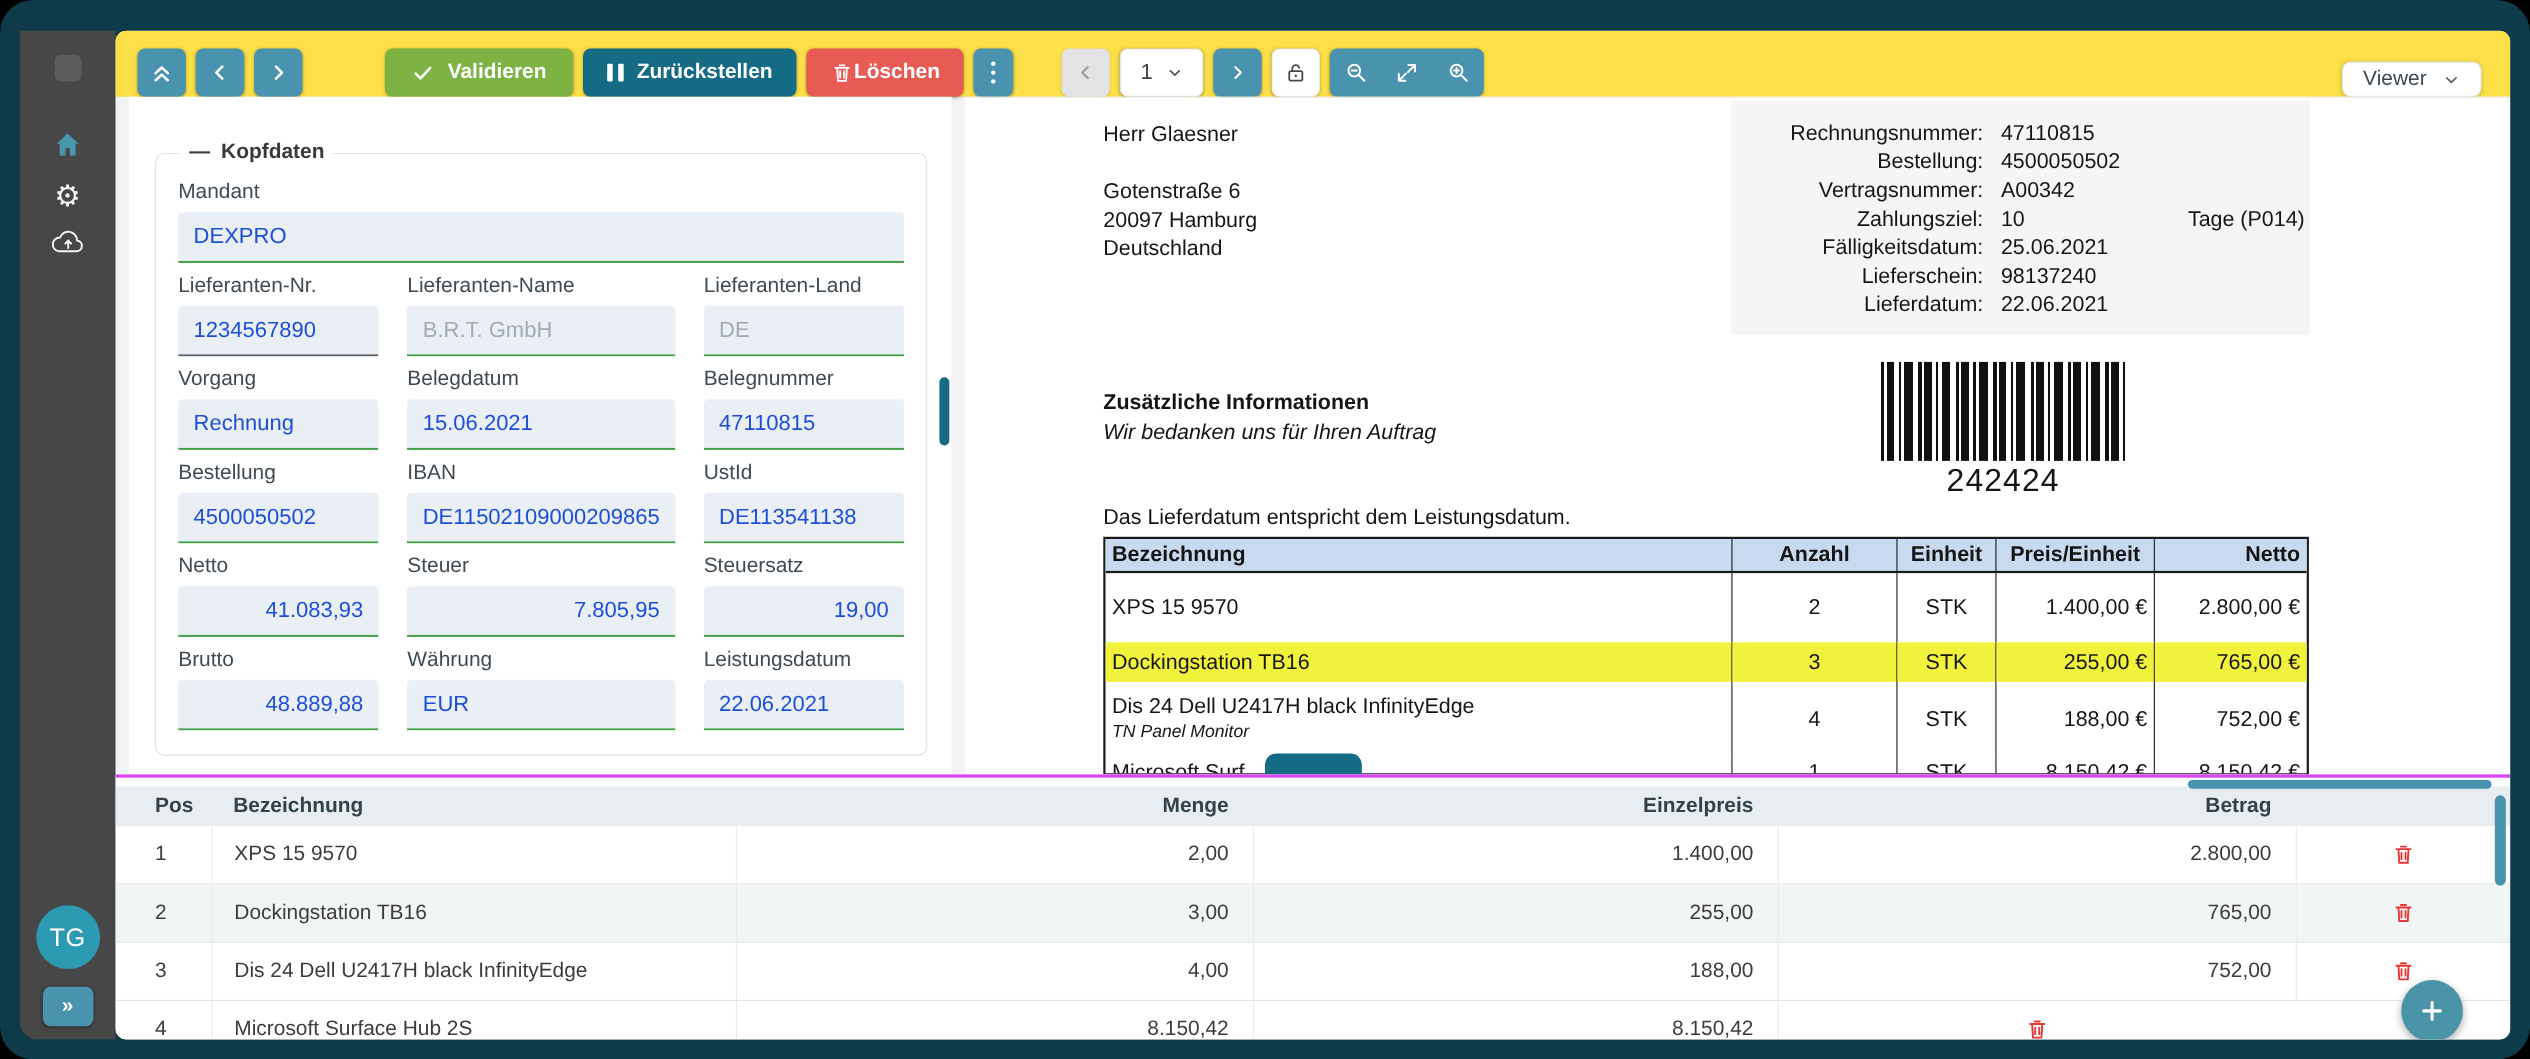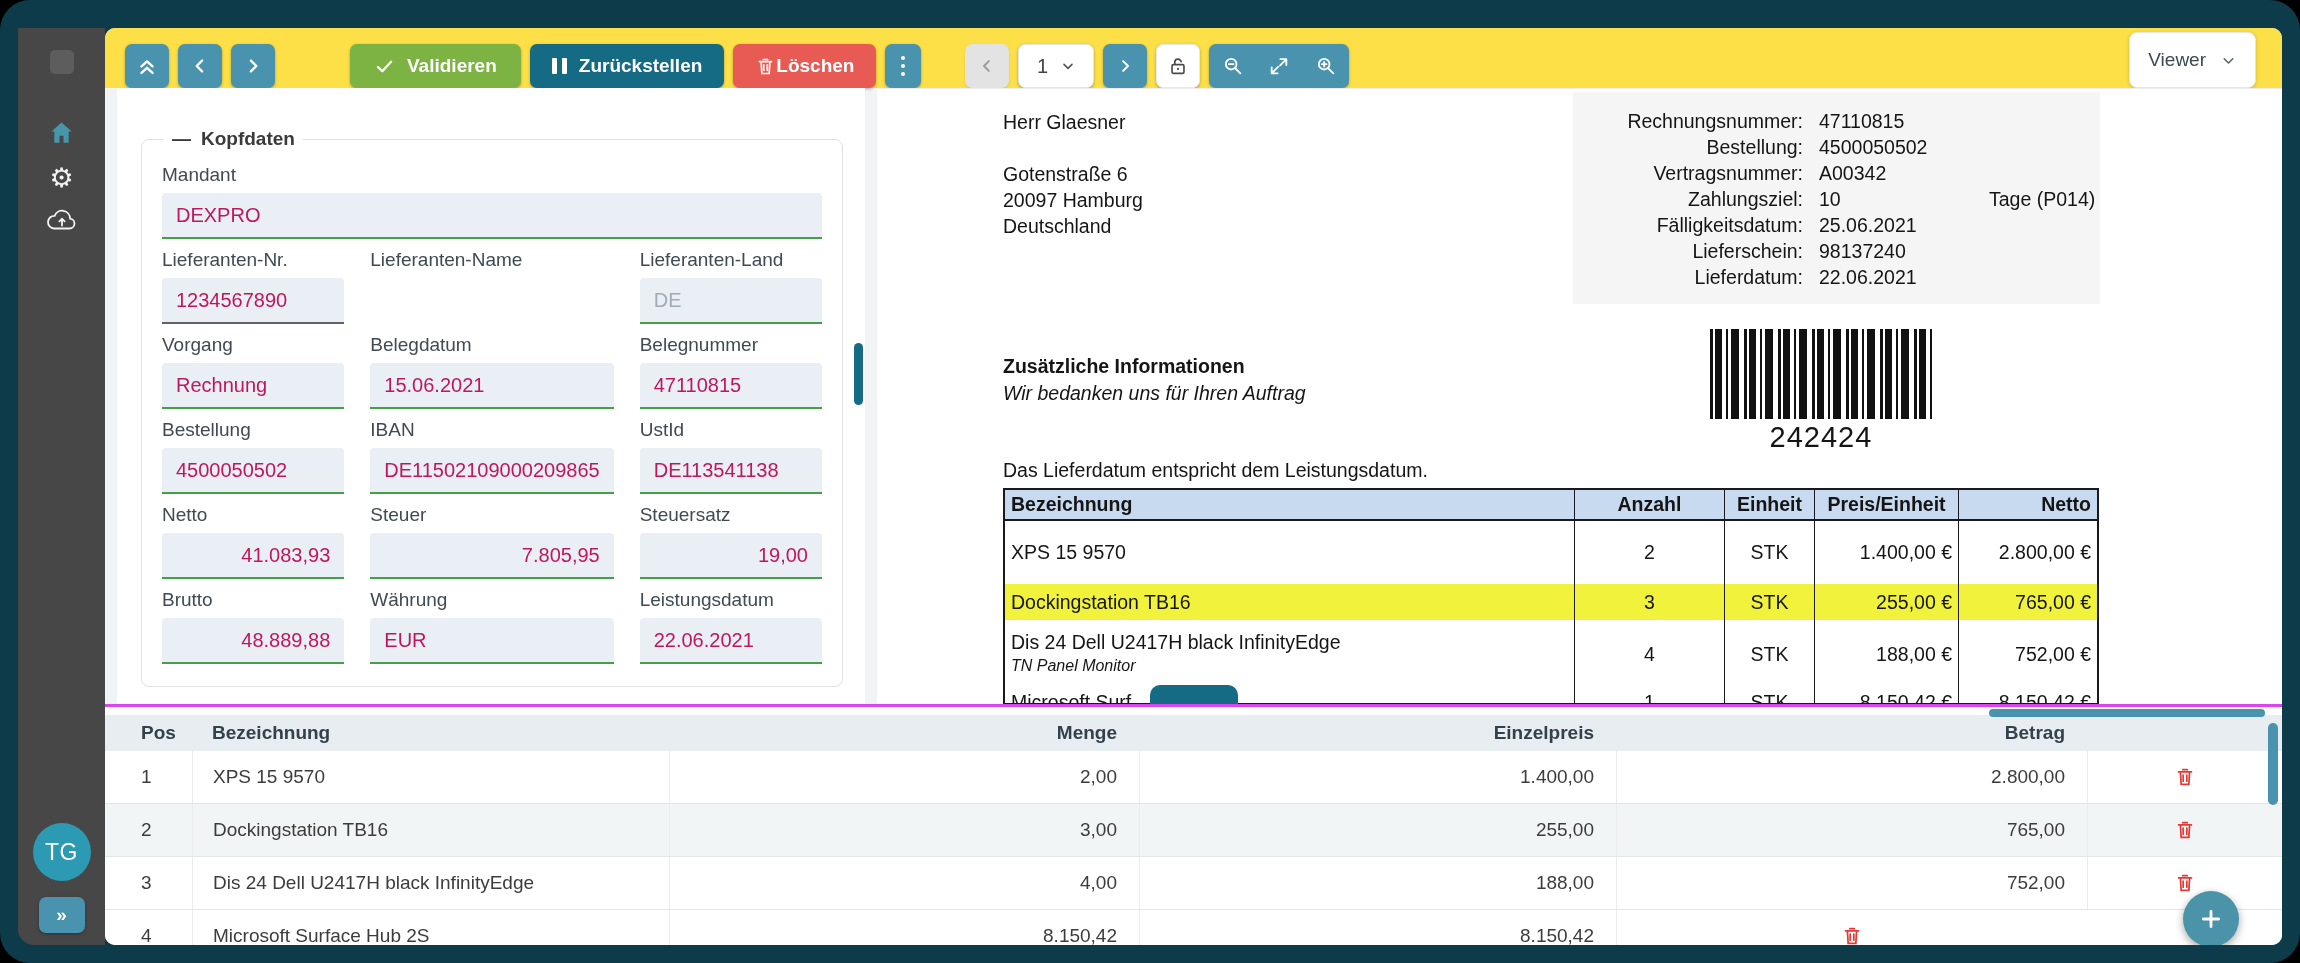--- a/index.html
+++ b/index.html
@@ -32,36 +32,36 @@
   .dot { width:4px; height:4px; border-radius:50%; background:#fff; }
   .pause-bars { display:flex; gap:5px; }
   .pause-bars i { width:5px; height:16px; background:#fff; border-radius:1px; }
 
   .viewer-toolbar { display:flex; gap:9px; margin-left:44px; align-items:flex-end; }
   .btn-disabled { background:#e3e3e3; color:#9b9b9b; box-shadow:0 1px 2px rgba(0,0,0,.15); }
   .page-select { width:76px; background:#fff; border:1px solid #e4e4e4; display:flex; gap:12px; color:#444; font-size:20px; }
   .white-btn { background:#fff; border:1px solid #e9e9e9; }
   .zoom-group { width:140px; background:#4a93ae; display:flex; justify-content:space-around; align-items:center; }
 
-  .viewer-select { margin-left:auto; margin-right:26px; height:56px; padding:0 18px; background:#fff; border:1px solid #e6e6e6; border-radius:8px; box-shadow:0 1px 4px rgba(0,0,0,.18); display:flex; align-items:center; gap:14px; color:#3c4852; font-size:19px; cursor:pointer; }
+  .viewer-select { margin-left:auto; margin-right:26px; height:32px; padding:0 18px; background:#fff; border:1px solid #e6e6e6; border-radius:8px; box-shadow:0 1px 4px rgba(0,0,0,.18); display:flex; align-items:center; gap:14px; color:#3c4852; font-size:19px; cursor:pointer; }
 
   
   .content-row { height:616px; display:flex; padding-left:12px; flex-shrink:0; position:relative; }
   .form-panel { width:748px; background:#fff; position:relative; flex-shrink:0; overflow:hidden; }
   .panel-gap { width:12px; flex-shrink:0; }
   .viewer-panel { flex:1; background:#fff; border-top:1px solid #ececec; position:relative; overflow:hidden; }
 
   .form-scroll-thumb { position:absolute; right:2px; top:255px; width:9px; height:62px; background:#156a84; border-radius:5px; cursor:pointer; }
 
   fieldset.kopf { margin:40px 22px 0 24px; border:1px solid #e0e0e0; border-radius:8px; padding:10px 20px 22px; }
   fieldset.kopf legend { font-size:19px; font-weight:bold; color:#3a3a3a; padding:0 8px; margin-left:2px; display:flex; gap:10px; }
   .form-grid { display:grid; grid-template-columns:repeat(3, 1fr); column-gap:26px; row-gap:10px; margin-top:4px; }
   .field--full { grid-column:1 / -1; }
   .flabel { font-size:19px; color:#3f4a52; margin-bottom:7px; }
-  .fbox { height:46px; line-height:44px; background:#e9eff5; border-bottom:2px solid #43a047; border-radius:4px 4px 0 0; padding:0 14px; font-size:20px; color:#be185d; white-space:nowrap; overflow:hidden; cursor:text; }
+  .fbox { height:46px; line-height:44px; background:#e9eff5; border-bottom:2px solid #43a047; border-radius:4px 4px 0 0; padding:0 14px; font-size:20px; color:#1d4ed8; white-space:nowrap; overflow:hidden; cursor:text; }
   .fbox.u-dark { border-bottom-color:#5f6368; }
   .fbox.muted { color:#a2abb3; }
   .fbox.right { text-align:right; }
 
   
   .doc { position:absolute; inset:0; color:#151515; font-size:19.5px; }
   .addr { position:absolute; left:126px; top:20px; line-height:26px; }
   .addr .gap { height:26px; }
   .meta-block { position:absolute; left:696px; top:3px; width:527px; background:#f5f5f5; padding:16px 0 14px; }
   .meta-row { display:flex; line-height:26px; }
@@ -262,20 +262,21 @@
               <div class="flabel">Mandant</div>
               <div class="fbox">DEXPRO</div>
             </div>
 
             <div class="field">
               <div class="flabel">Lieferanten-Nr.</div>
               <div class="fbox u-dark">1234567890</div>
             </div>
             <div class="field">
               <div class="flabel">Lieferanten-Name</div>
+              <div class="fbox muted">B.R.T. GmbH</div>
             </div>
             <div class="field">
               <div class="flabel">Lieferanten-Land</div>
               <div class="fbox muted">DE</div>
             </div>
 
             <div class="field">
               <div class="flabel">Vorgang</div>
               <div class="fbox">Rechnung</div>
             </div>

